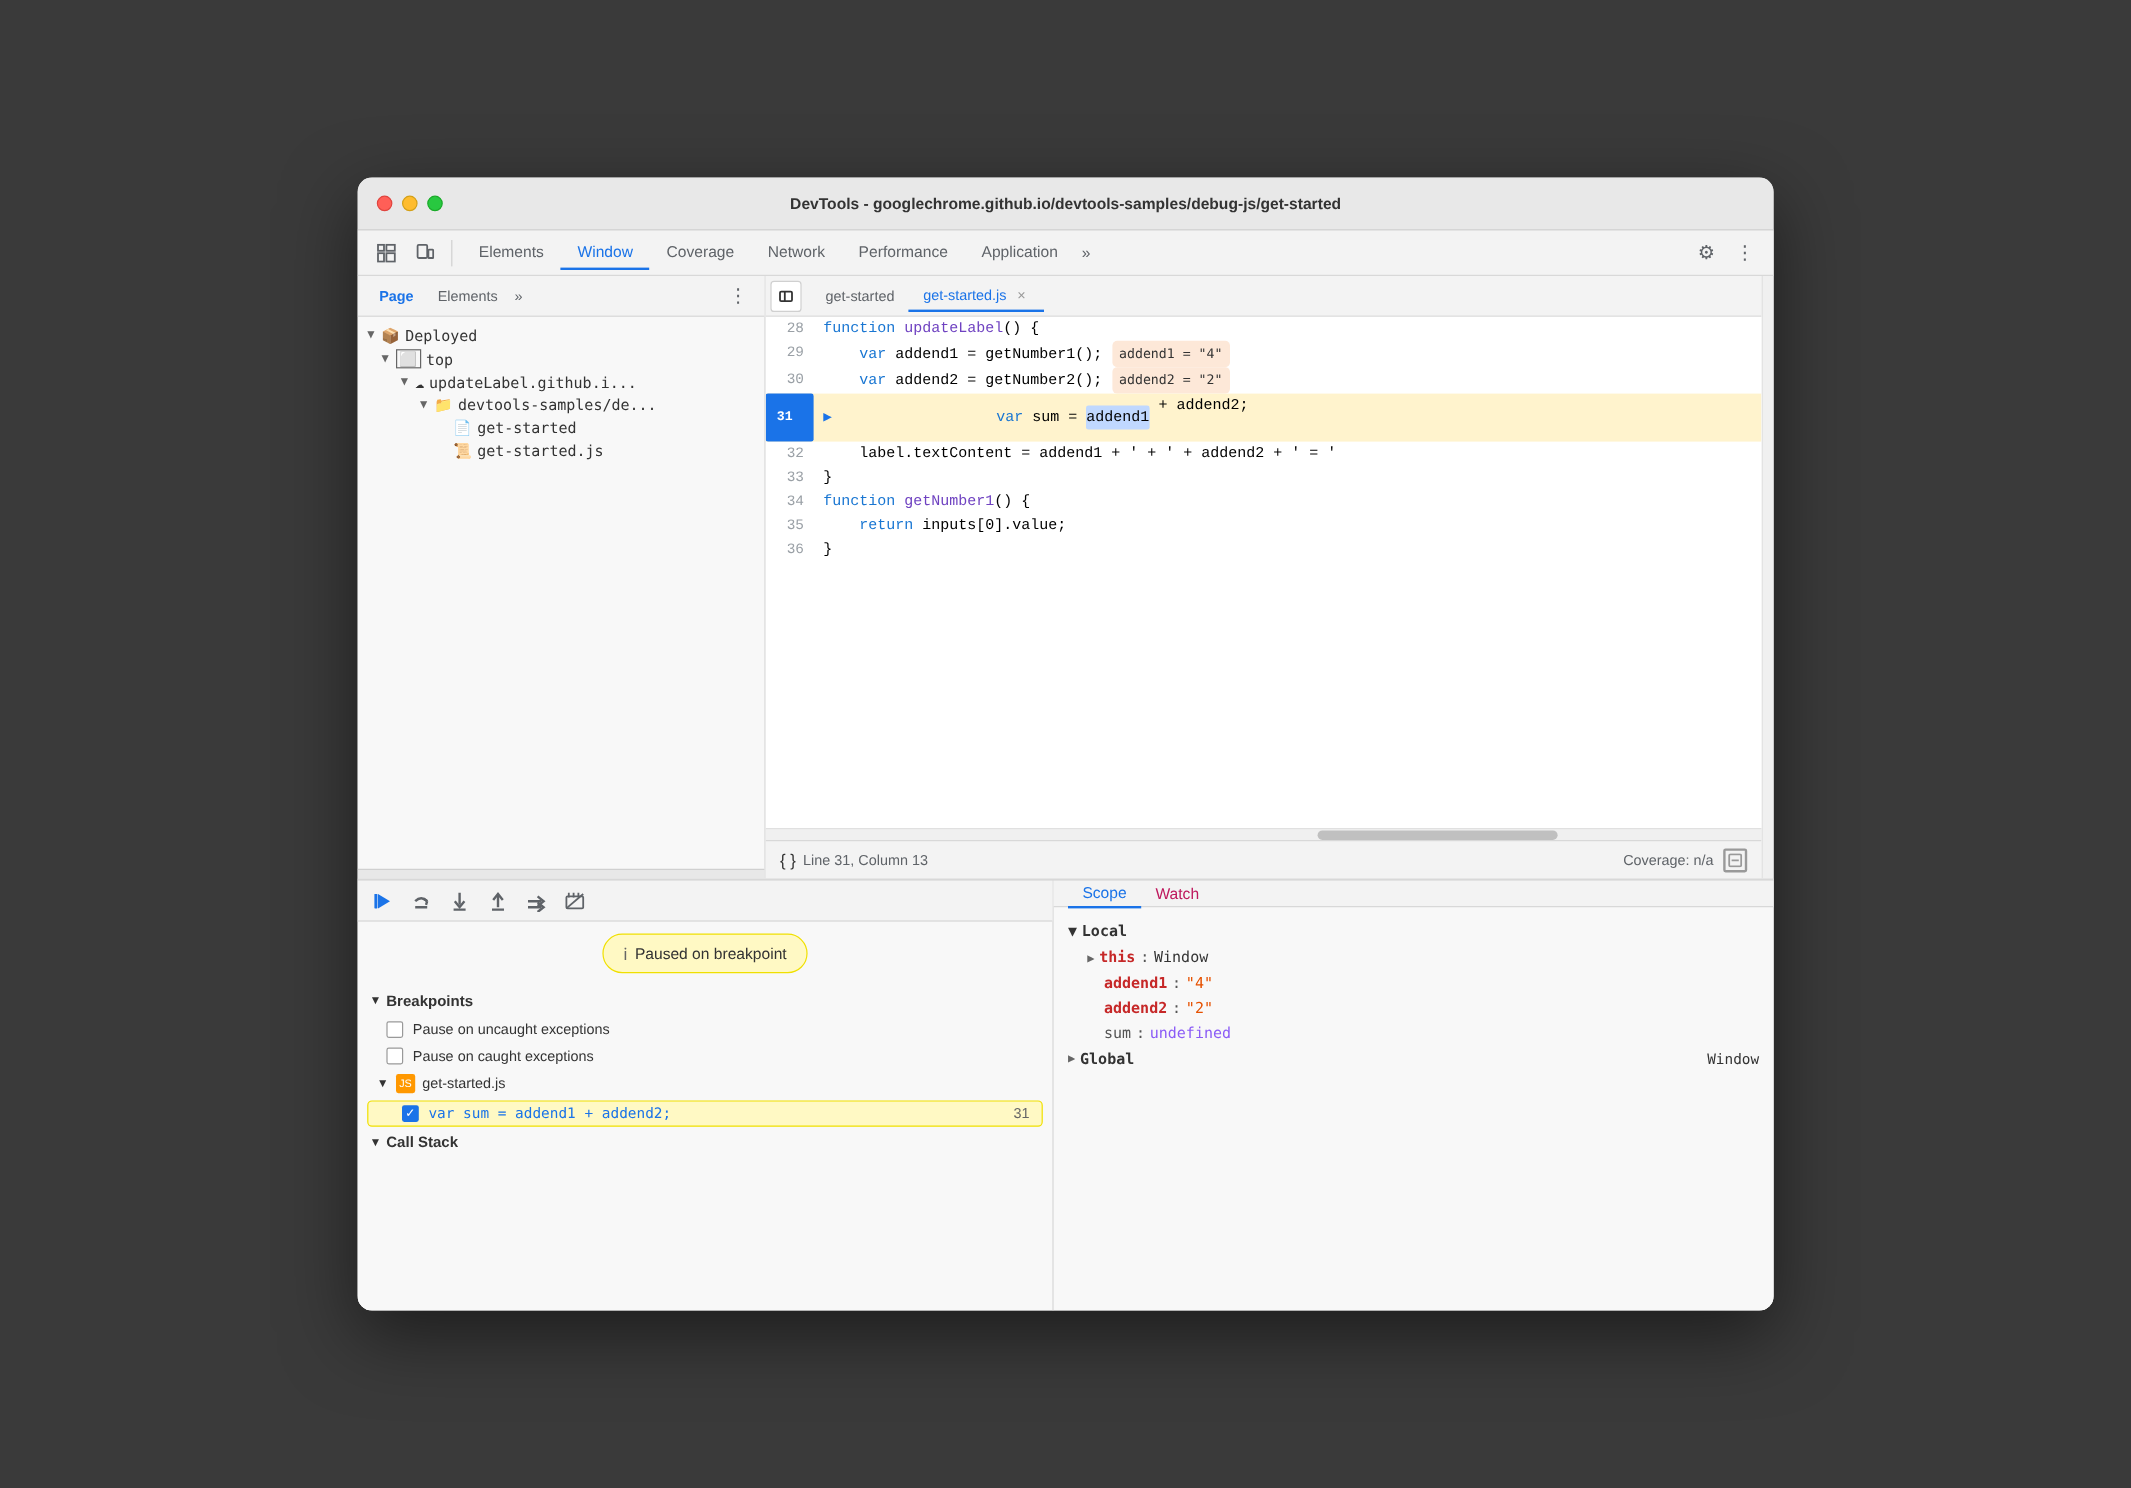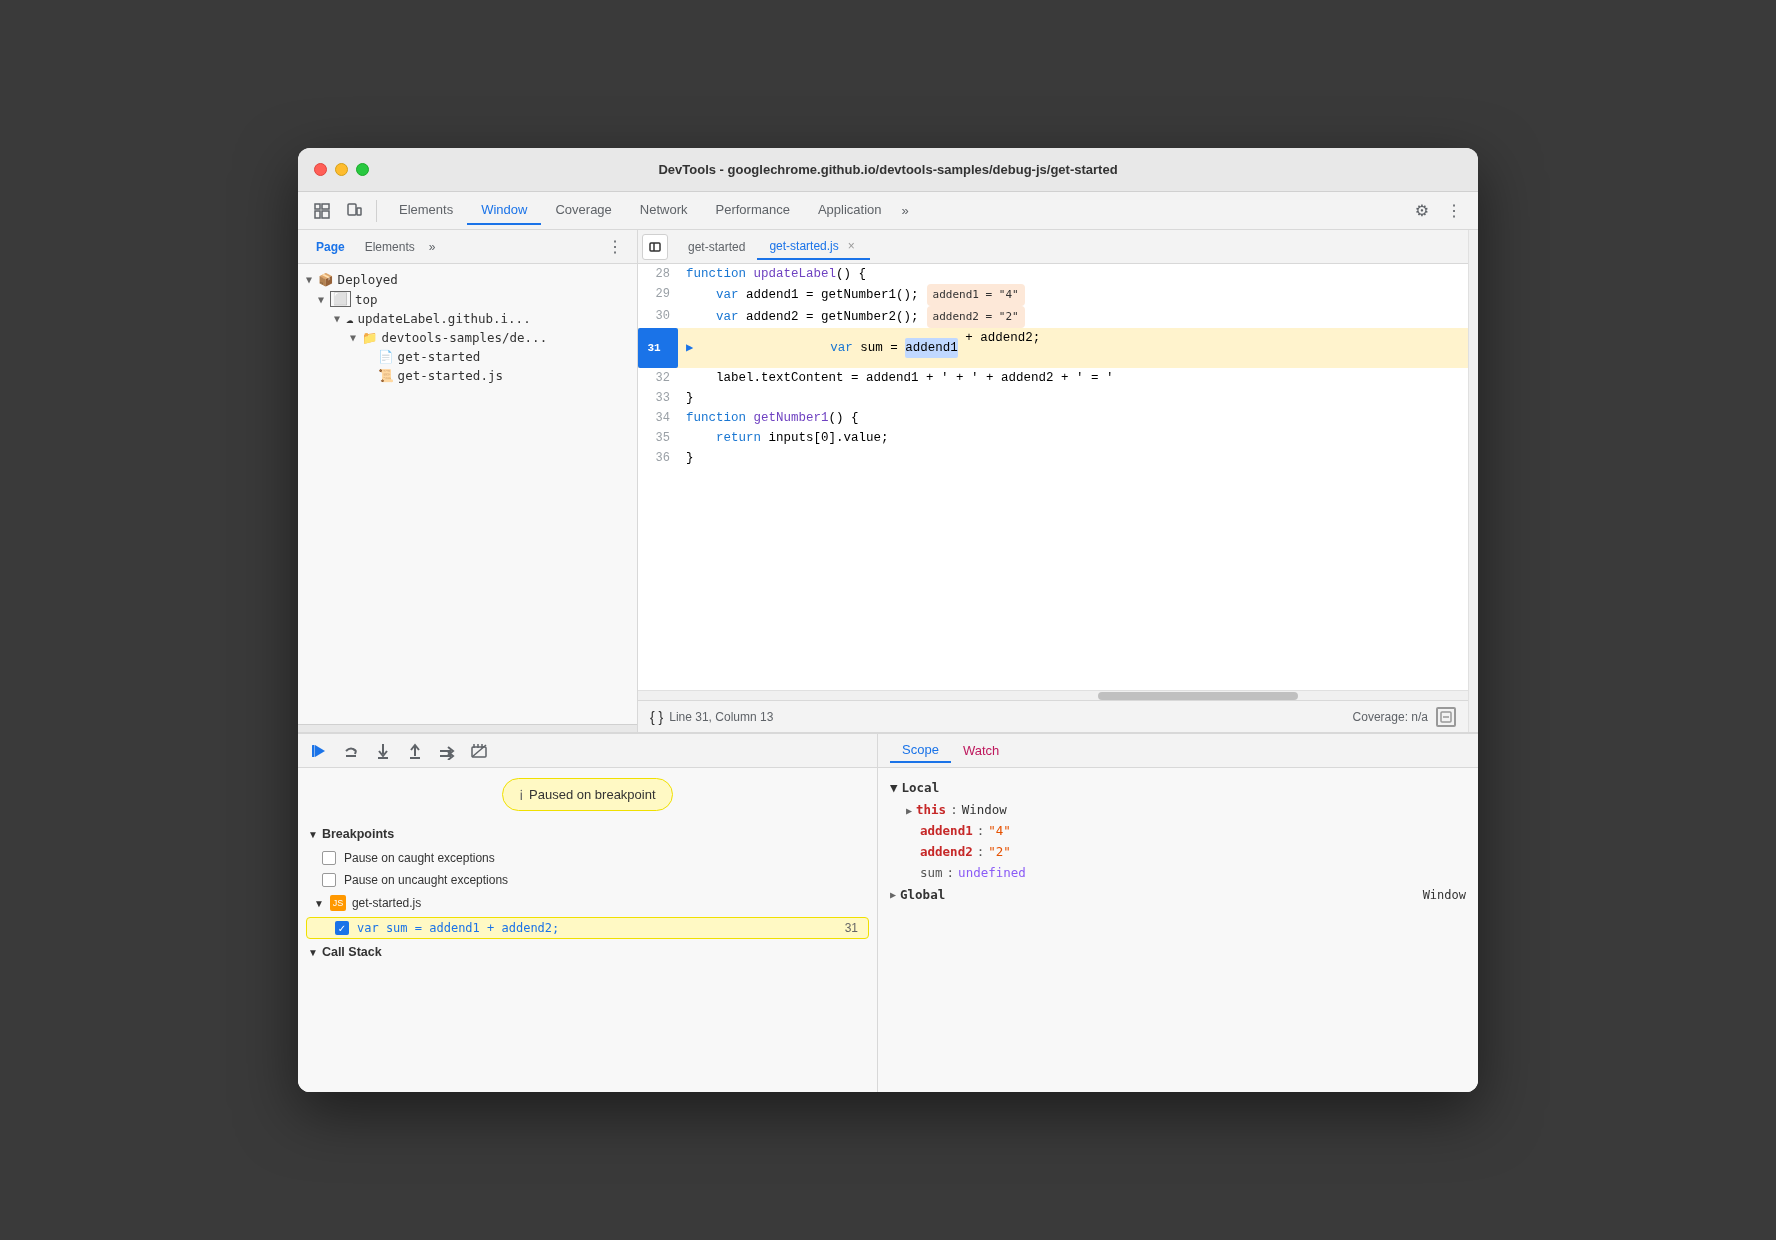--- a/index.html
+++ b/index.html
@@ -457,21 +457,21 @@
 
     
     .scope-panel {
       flex: 1;
       display: flex;
       flex-direction: column;
     }
     .scope-tabs {
       display: flex;
       align-items: center;
-      height: 34px;
+      height: 22px;
       padding: 0 12px;
       border-bottom: 1px solid #d8d8d8;
       background: #f3f3f3;
     }
     .scope-tab {
       font-size: 13px;
       padding: 4px 12px;
       cursor: pointer;
       color: #be185d;
     }
@@ -760,25 +760,25 @@
             <span>Paused on breakpoint</span>
           </div>
         </div>
 
         <div class="section-header">
           <span class="section-arrow">▼</span>
           <span>Breakpoints</span>
         </div>
         <div class="checkbox-item">
           <div class="cb"></div>
-          <span>Pause on caught exceptions</span>
+          <span>Pause on uncaught exceptions</span>
         </div>
         <div class="checkbox-item">
           <div class="cb"></div>
-          <span>Pause on uncaught exceptions</span>
+          <span>Pause on caught exceptions</span>
         </div>
 
         <div class="bp-file-entry">
           <span class="section-arrow">▼</span>
           <div class="bp-file-icon">JS</div>
           <span>get-started.js</span>
         </div>
 
         <div class="bp-line-entry">
           <div class="bp-checkbox-checked">✓</div>

